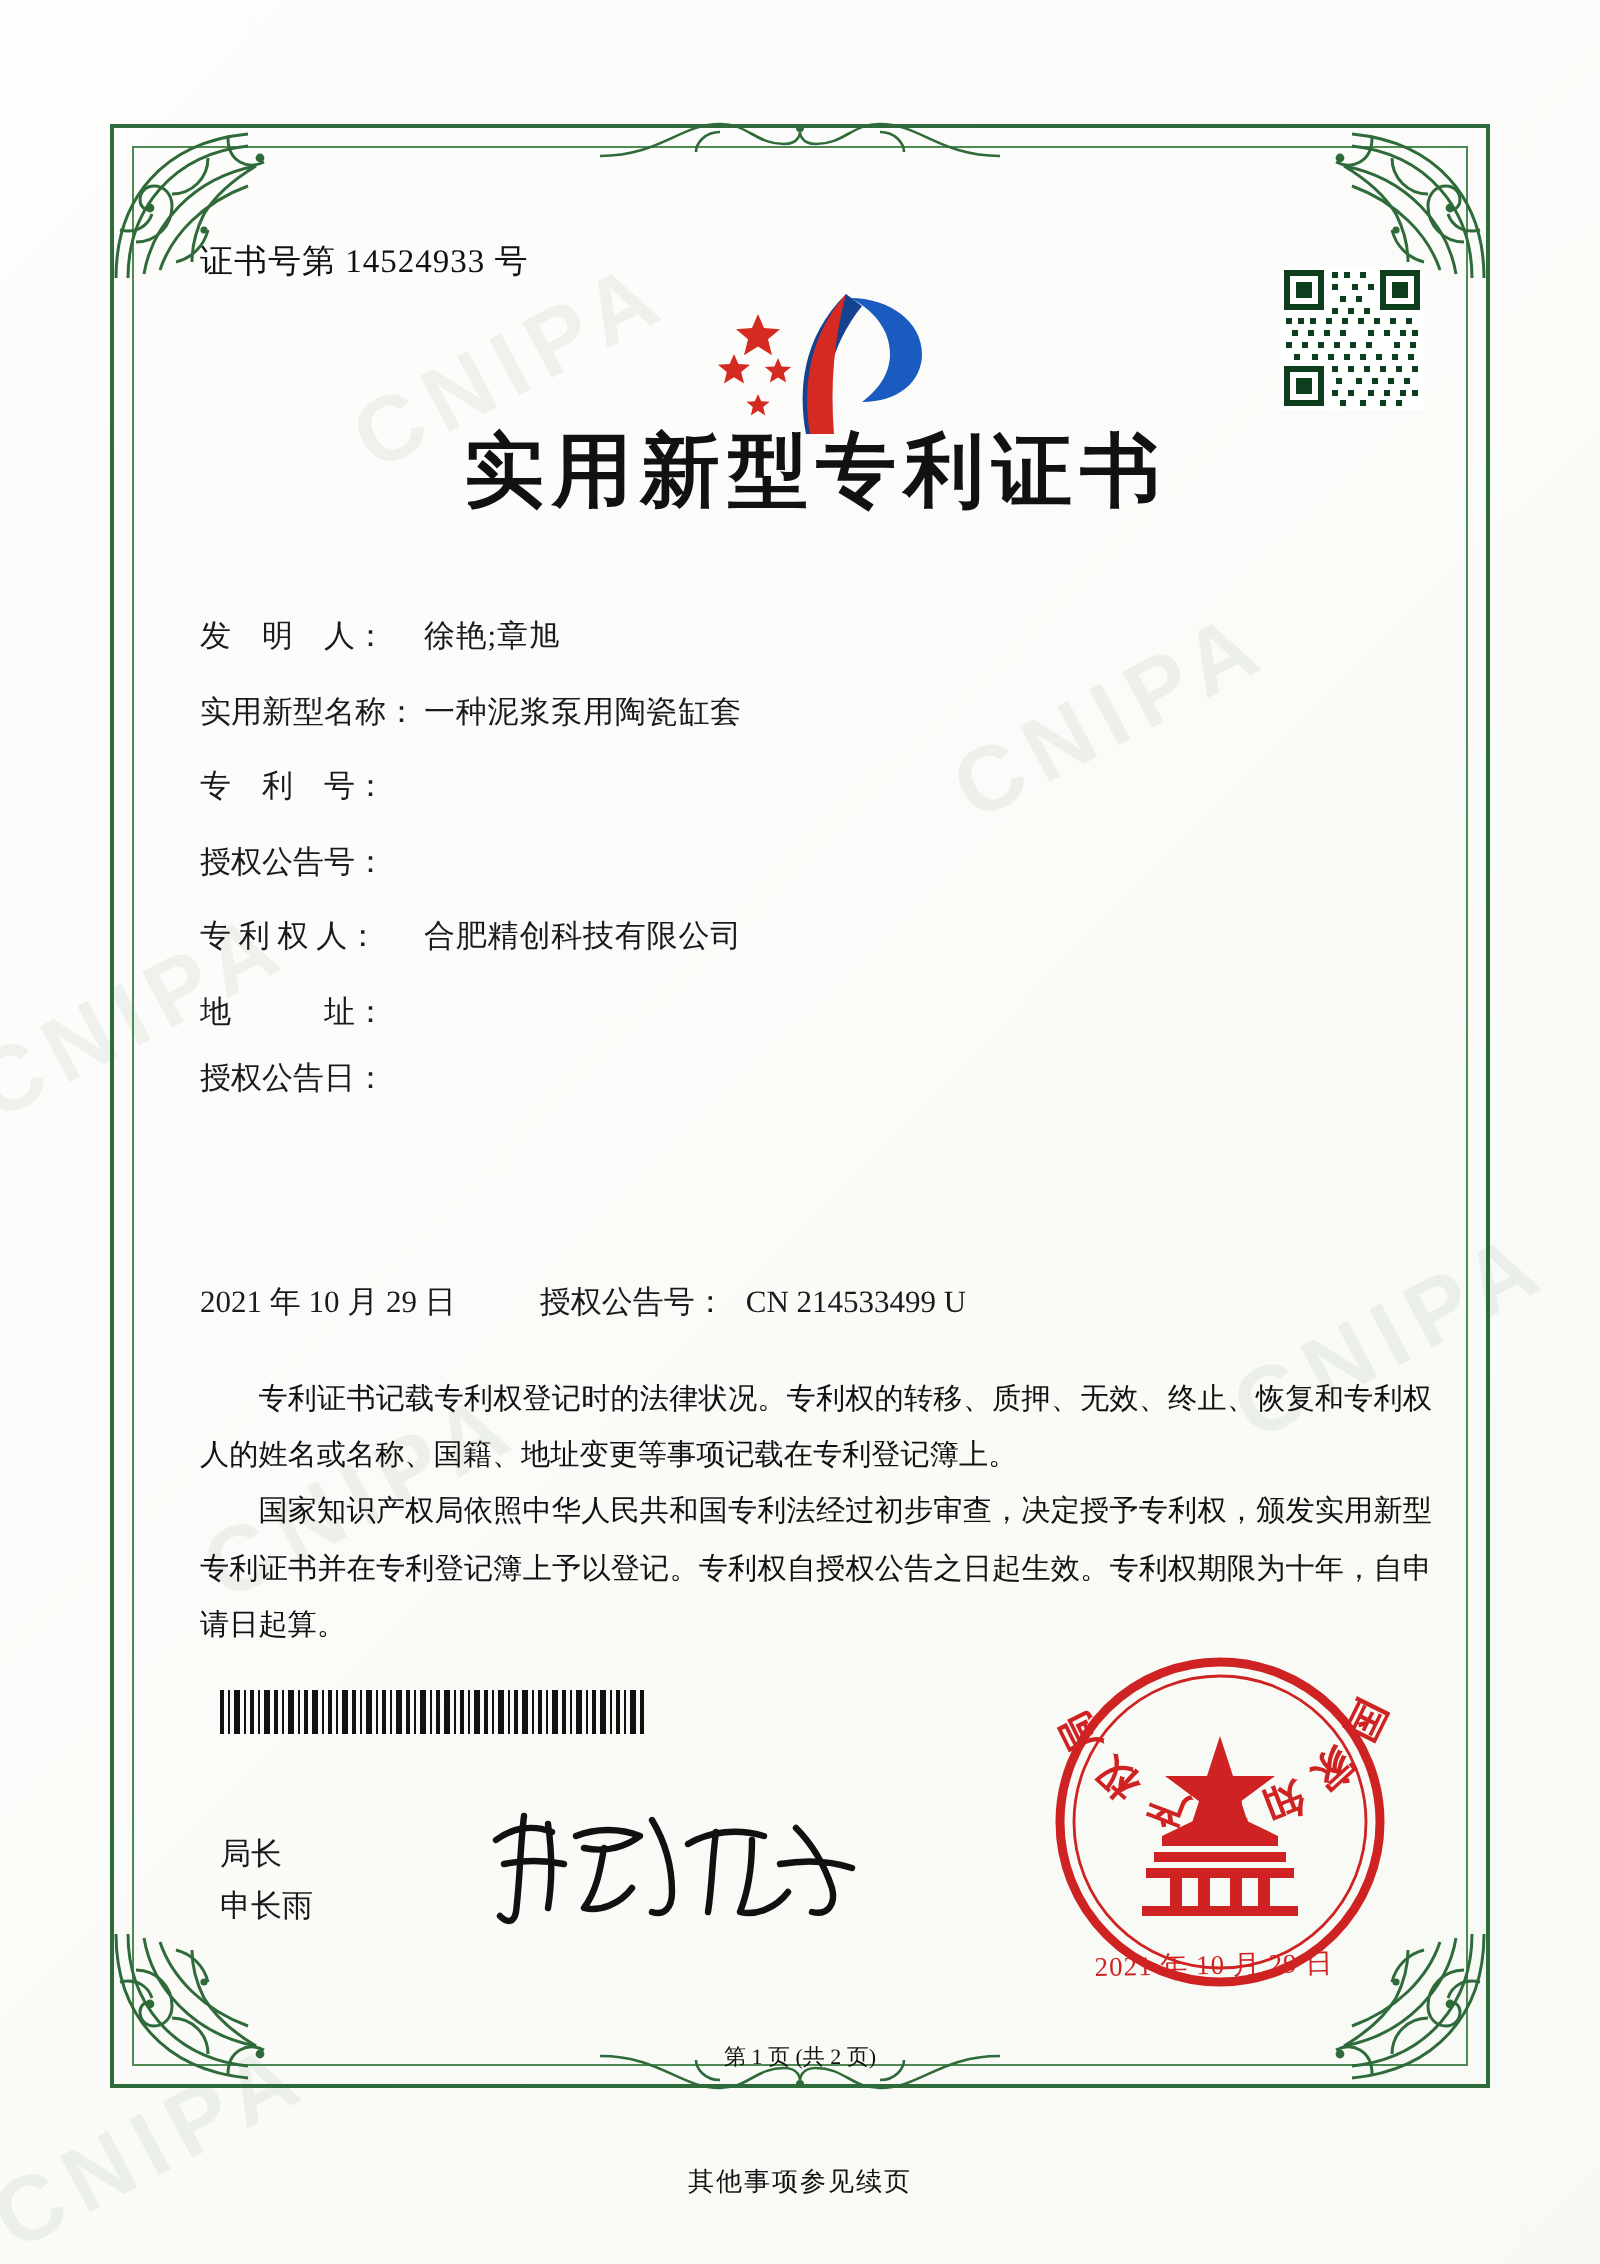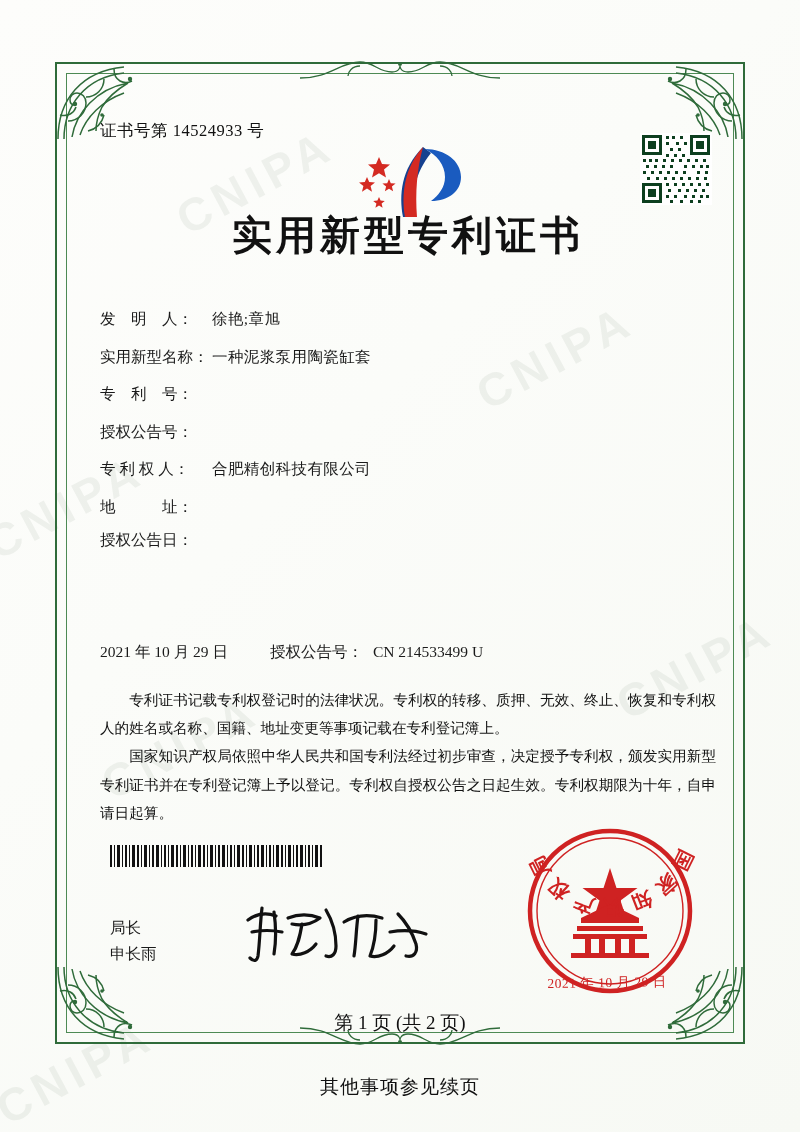--- a/index.html
+++ b/index.html
@@ -188,30 +188,30 @@
     font-size: 13.5px;
     letter-spacing: 0.5px;
     transform: rotate(-1deg);
   }
 
   #page-num {
     position: absolute;
     left: 0; right: 0;
     bottom: 96px;
     text-align: center;
-    font-size: 19px;
+    font-size: 11px;
     color: #111;
   }
 
   #footer-note {
     position: absolute;
     left: 0; right: 0;
     bottom: 32px;
     text-align: center;
-    font-size: 19px;
+    font-size: 13px;
     color: #111;
     letter-spacing: 1px;
   }
 </style>
 </head>
 <body>
 
 <div id="page">
 
   <div class="wm" style="left:170px; top:155px; font-size:46px; transform:rotate(-28deg);">CNIPA</div>

